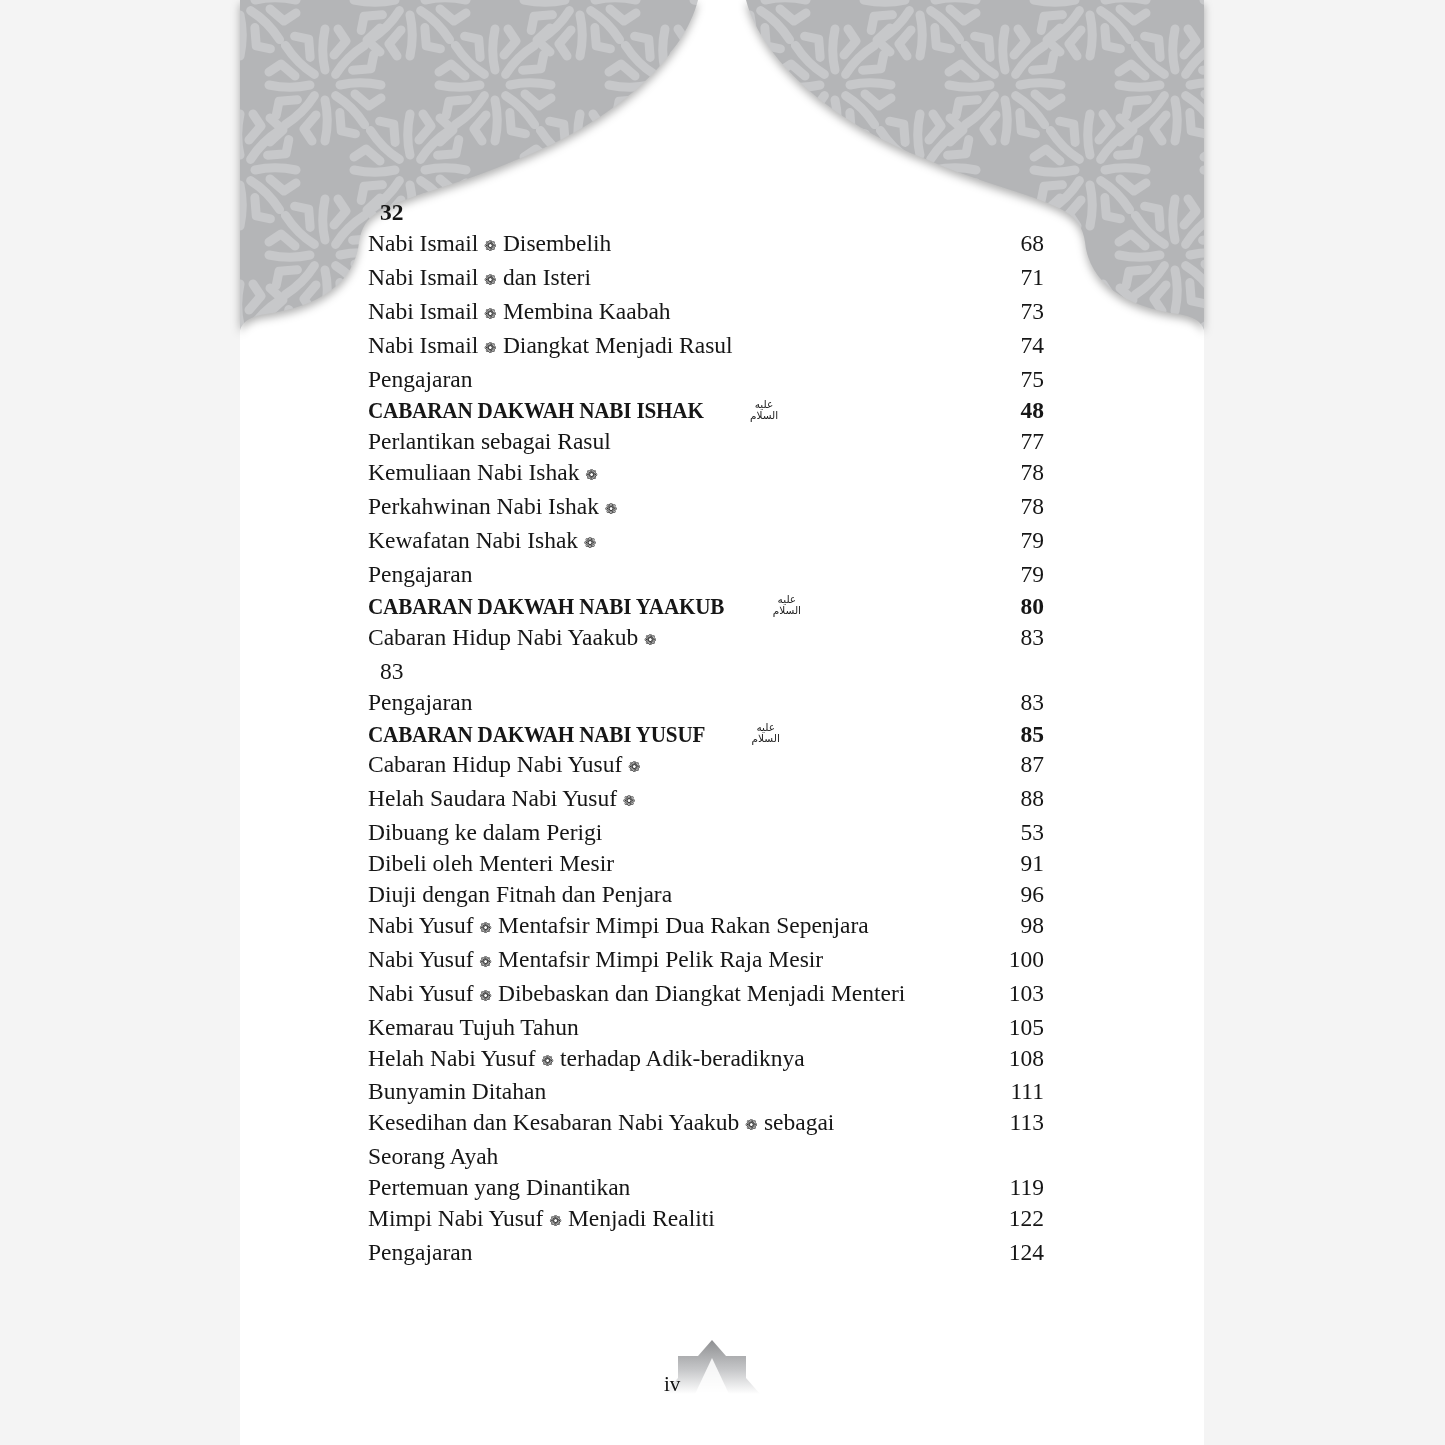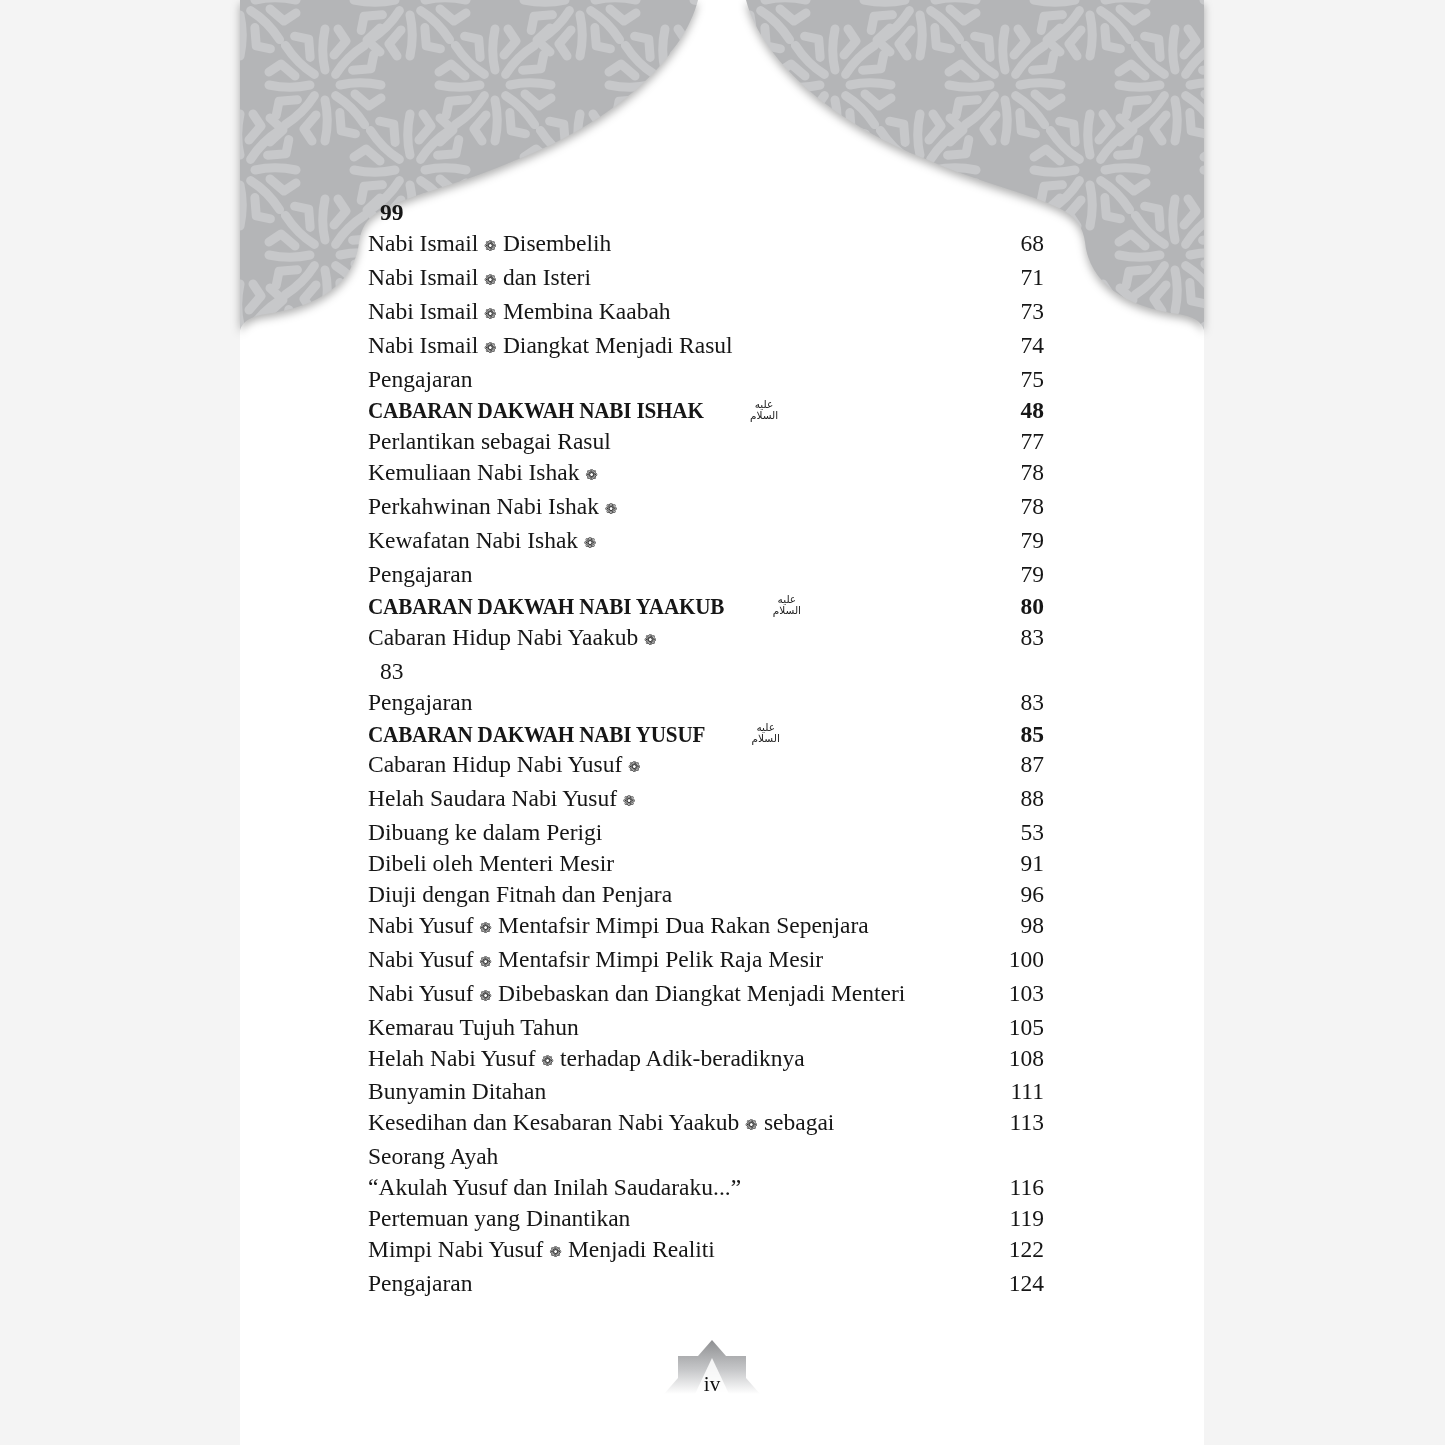--- a/index.html
+++ b/index.html
@@ -39,21 +39,21 @@
   }
   .hon-sm{
     font-family:"DejaVu Sans",sans-serif;font-size:15px;color:#2a2a2a;
     margin:0 6px;vertical-align:baseline;
   }
   .footer-orn-wrap{
     position:absolute;left:424px;top:1338px;width:96px;height:56px;
   }
   .footer-orn-wrap svg{display:block;}
   .footer-num{
-    position:absolute;left:0;bottom:-3px;width:96px;text-align:center;
+    position:absolute;left:0;bottom:-3px;width:96px;
     font-size:21px;color:#111;
   }
 </style>
 </head>
 <body>
 
 <div class="book-page">
 
   <svg class="band-svg" width="964" height="350" viewBox="0 0 964 350" aria-hidden="true">
     <defs>
@@ -84,21 +84,21 @@
         </g>
       </pattern>
     </defs>
     <path fill="url(#arab)" d="M458,0 C444,55 379,120 276,160 C219,185 164,196 138,212 Q122,221 119,242 C115,283 78,307 26,314 Q4,317 0,330 L0,0 Z"></path>
     <path fill="url(#arab)" d="M506,0 C520,55 585,120 688,160 C745,185 800,196 826,212 Q842,221 845,242 C849,283 886,307 938,314 Q960,317 964,330 L964,0 Z"></path>
   </svg>
 
   <div class="toc">
       <div class="toc-section">
         <div class="toc-row heading-row">
-          <span class="num">99</span>
+          <span class="num">32</span>
         </div>
         <div class="toc-row">
           <span class="label">Nabi Ismail<span class="hon-sm">❁</span>Disembelih</span>
           <span class="num">68</span>
         </div>
         <div class="toc-row">
           <span class="label">Nabi Ismail<span class="hon-sm">❁</span>dan Isteri</span>
           <span class="num">71</span>
         </div>
         <div class="toc-row">
@@ -205,24 +205,20 @@
         <div class="toc-row">
           <span class="label">Bunyamin Ditahan</span>
           <span class="num">111</span>
         </div>
         <div class="toc-row">
           <span class="label">Kesedihan dan Kesabaran Nabi Yaakub<span class="hon-sm">❁</span>sebagai</span>
           <span class="num">113</span>
         </div>
         <div class="toc-row">
           <span class="label">Seorang Ayah</span>
-        </div>
-        <div class="toc-row">
-          <span class="label">“Akulah Yusuf dan Inilah Saudaraku...”</span>
-          <span class="num">116</span>
         </div>
         <div class="toc-row">
           <span class="label">Pertemuan yang Dinantikan</span>
           <span class="num">119</span>
         </div>
         <div class="toc-row">
           <span class="label">Mimpi Nabi Yusuf<span class="hon-sm">❁</span>Menjadi Realiti</span>
           <span class="num">122</span>
         </div>
         <div class="toc-row">

